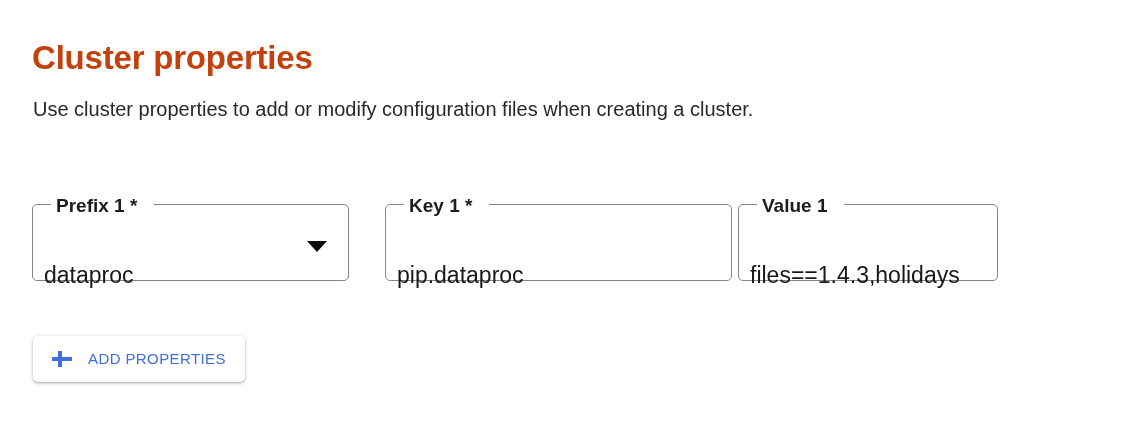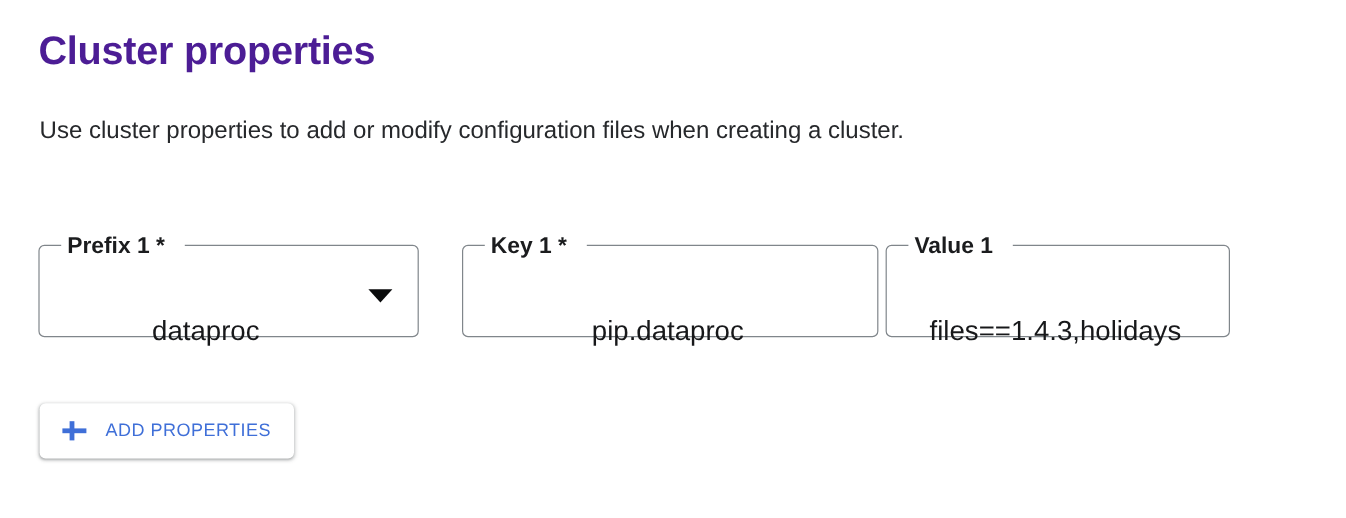--- a/index.html
+++ b/index.html
@@ -21,26 +21,26 @@
     left: 0;
     top: 0;
     width: 1122px;
     height: 432px;
   }
 
   
   .page-title {
     position: absolute;
     left: 32px;
-    top: 22px;
+    top: 38px;
     font-size: 33px;
     line-height: 40px;
     font-weight: 700;
     letter-spacing: -0.2px;
-    color: #4c1d95;
+    color: #c2410c;
     white-space: nowrap;
   }
 
   .page-subtitle {
     position: absolute;
     left: 33px;
     top: 96px;
     font-size: 20px;
     line-height: 26px;
     font-weight: 400;
@@ -55,21 +55,20 @@
     top: 0;
     width: 1122px;
     height: 432px;
   }
 
   .field {
     position: absolute;
     top: 197px;
     height: 84px;
     box-sizing: border-box;
-    text-align: center;
   }
 
   .field-outline {
     position: absolute;
     left: 0;
     top: 7px;
     right: 0;
     bottom: 0;
     border: 1px solid #80868b;
     border-radius: 5px;
@@ -123,21 +122,21 @@
     width: 0;
     height: 0;
     border-left: 10px solid transparent;
     border-right: 10px solid transparent;
     border-top: 11px solid #0a0b0c;
   }
 
   
   #field-prefix { left: 32px; width: 317px; }
   #field-key    { left: 385px; width: 347px; }
-  #field-value  { left: 738px; width: 287px; }
+  #field-value  { left: 738px; width: 260px; }
 
   #field-prefix .field-notch { left: 19px; width: 103px; }
   #field-key    .field-notch { left: 19px; width: 85px; }
   #field-value  .field-notch { left: 19px; width: 87px; }
 
   #field-prefix .field-label { left: 24px; }
   #field-key    .field-label { left: 24px; }
   #field-value  .field-label { left: 24px; }
 
   

